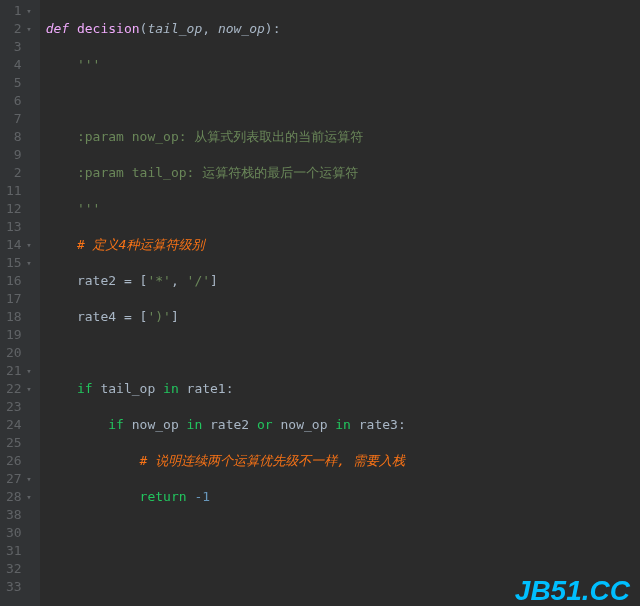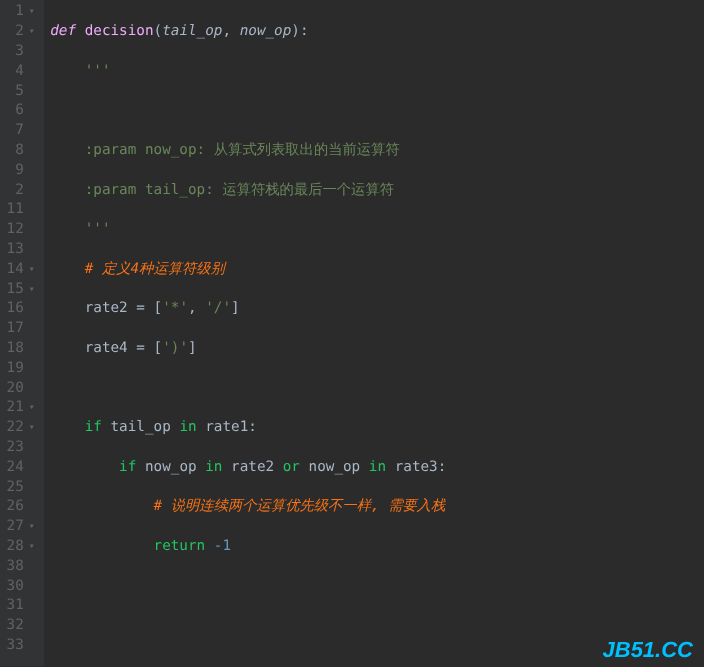--- a/index.html
+++ b/index.html
@@ -54,21 +54,21 @@
   .str { color: #6a8759; }
   .com { color: #f97316; font-style: italic; }
   .num { color: #6897bb; }
   .op { color: #a9b7c6; }
   .watermark {
     position: absolute;
     bottom: 6px;
     right: 10px;
     color: #00bfff;
     font-family: Arial, sans-serif;
-    font-size: 20px;
+    font-size: 28px;
     font-weight: bold;
     font-style: italic;
     pointer-events: none;
   }
 </style>
 </head>
 <body>
 
 <div class="editor">
   <div class="gutter" id="gutter">

